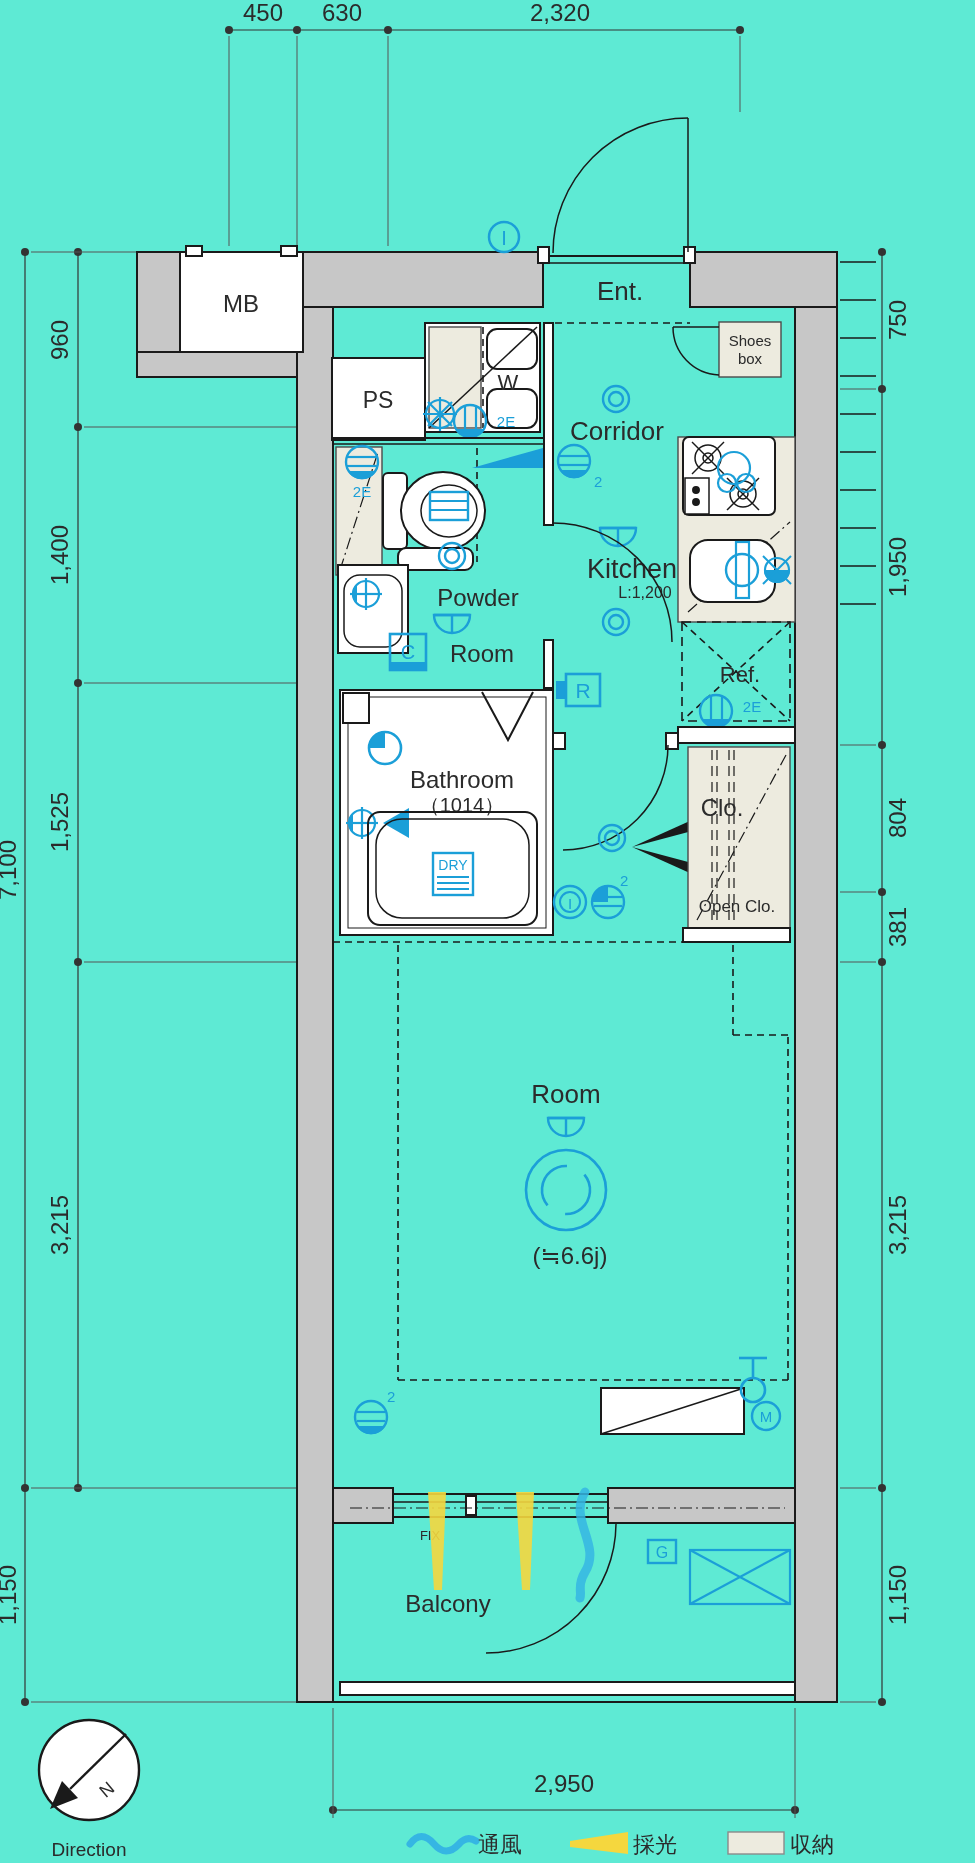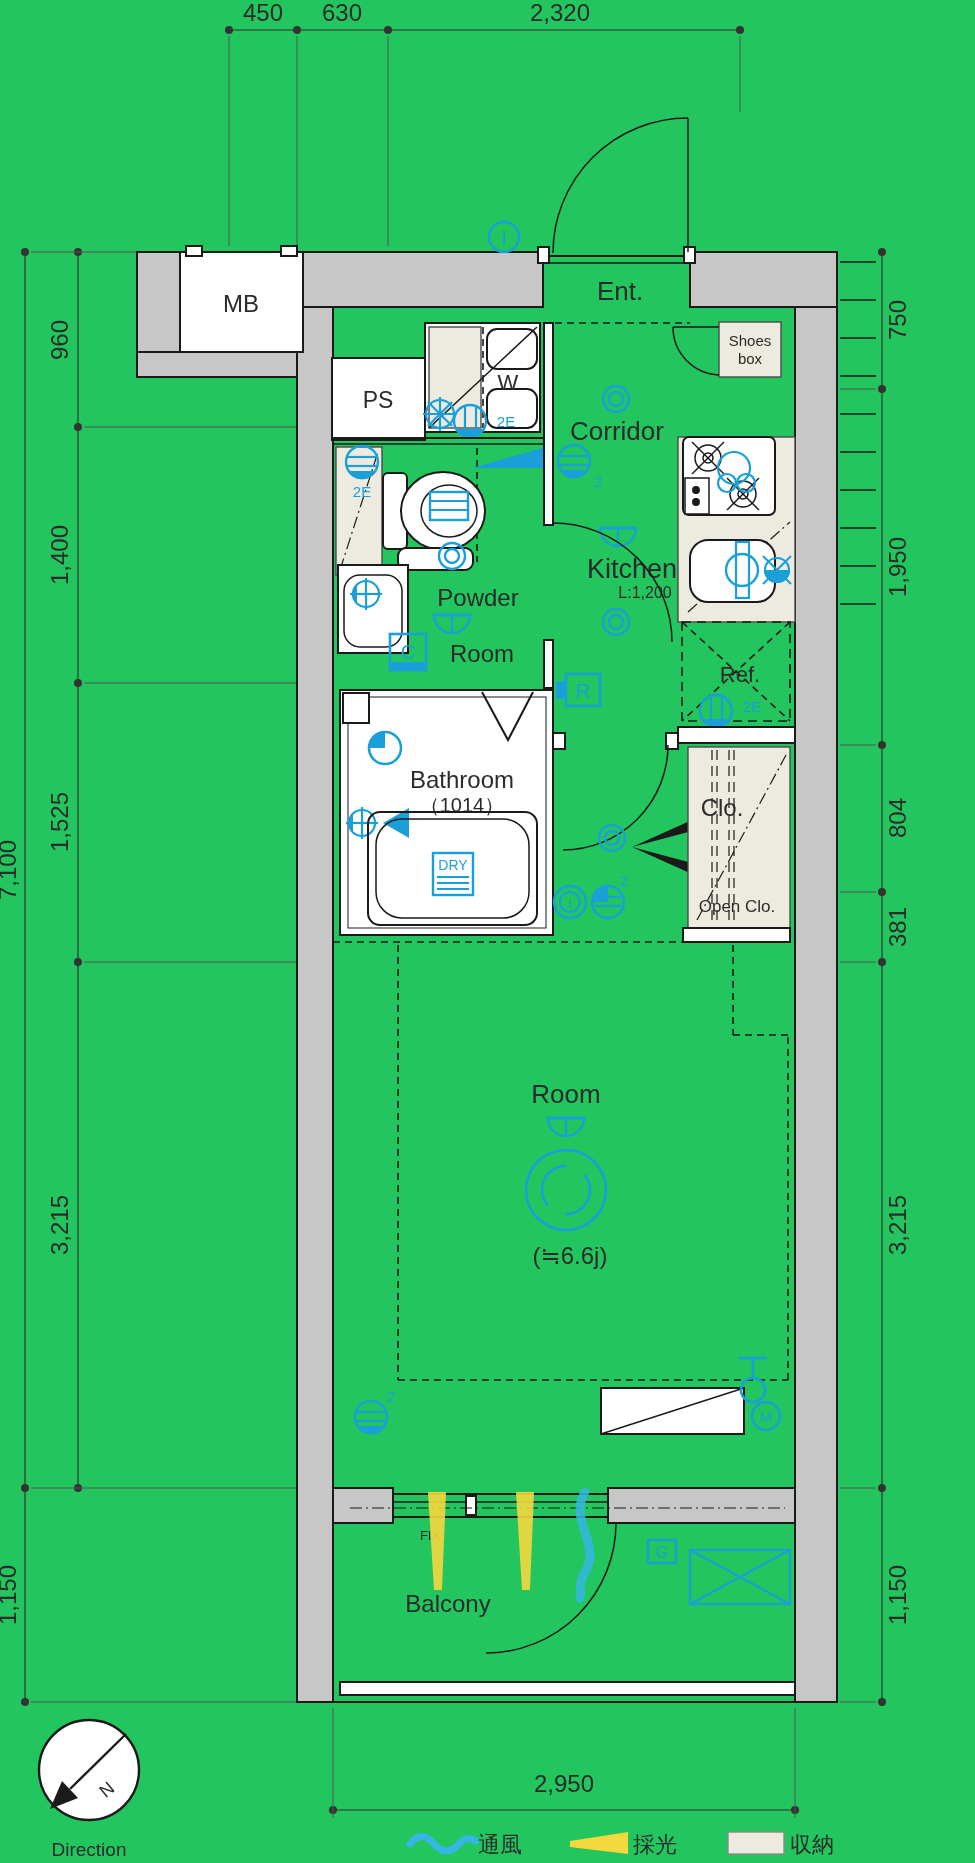--- a/index.html
+++ b/index.html
@@ -1,16 +1,16 @@
 <!DOCTYPE html>
 <html><head>
 <meta charset="utf-8">
 <style>
   html,body{margin:0;padding:0;background:#ffffff;}
-  .stage{position:relative;width:975px;height:1863px;background:#22c55e;overflow:hidden;
+  .stage{position:relative;width:975px;height:1863px;background:#5eead4;overflow:hidden;
          font-family:"Liberation Sans", sans-serif;}
   svg text{font-family:"Liberation Sans","DejaVu Sans",sans-serif;fill:#2b2b2b;}
   .wall{fill:#c7c7c7;stroke:#1a1a1a;stroke-width:2;}
   .wfix{fill:#ffffff;stroke:#1a1a1a;stroke-width:2;}
   .beige{fill:#edebdf;stroke:#4a4a4a;stroke-width:1.4;}
   .ln{stroke:#1a1a1a;stroke-width:2;fill:none;}
   .ln15{stroke:#1a1a1a;stroke-width:1.5;fill:none;}
   .thin{stroke:#555;stroke-width:1;fill:none;}
   .dash{stroke:#1a1a1a;stroke-width:1.6;fill:none;stroke-dasharray:7 5;}
   .dashdot{stroke:#1a1a1a;stroke-width:1.2;fill:none;stroke-dasharray:12 4 2 4;}

